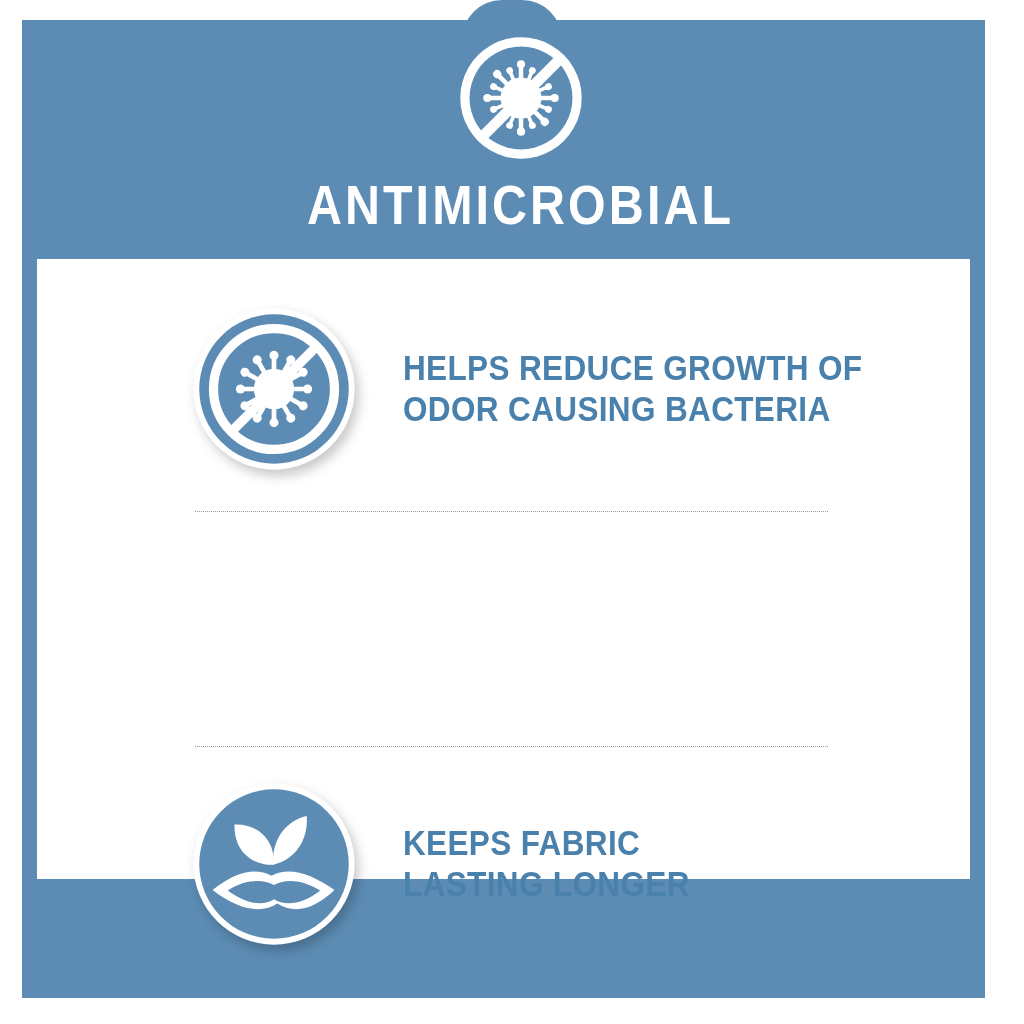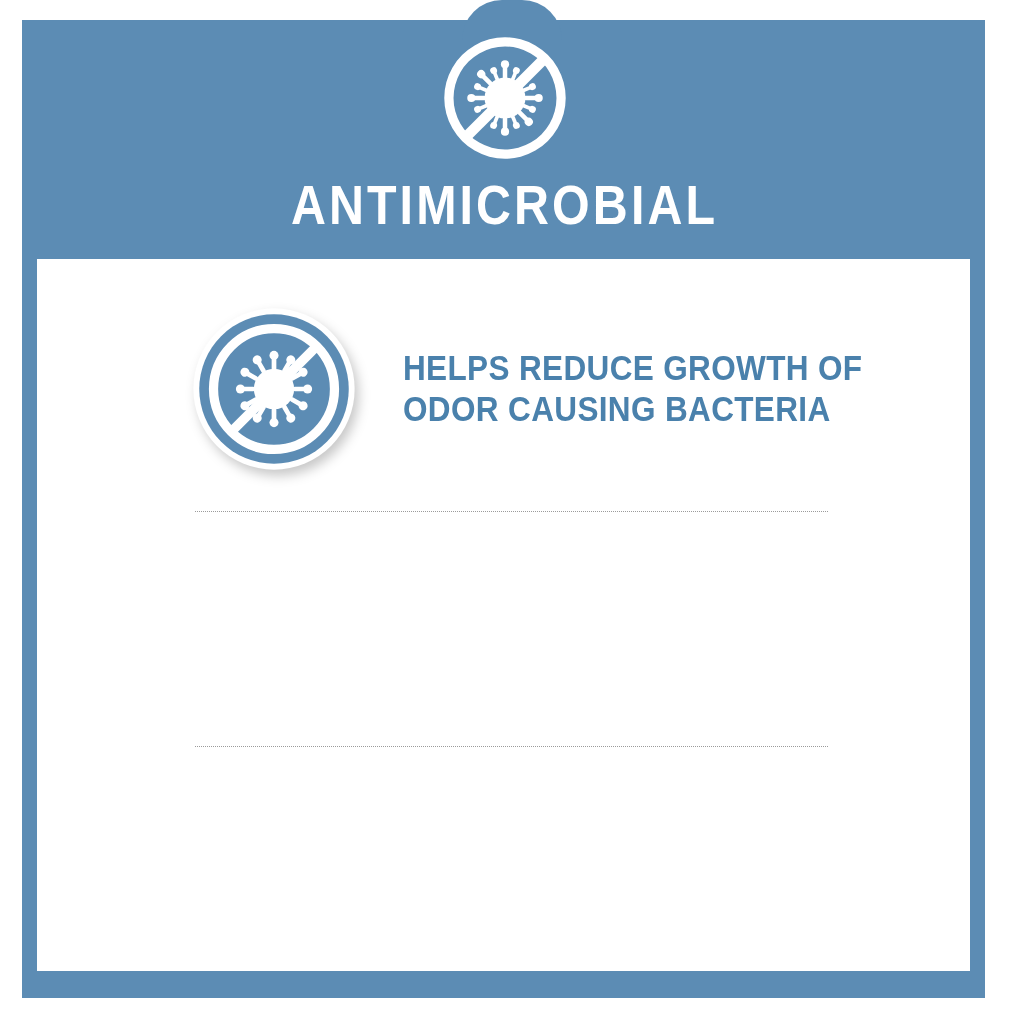--- a/index.html
+++ b/index.html
@@ -41,21 +41,21 @@
     width: 100px;
     height: 40px;
     background: #5C8CB4;
     border-top-left-radius: 52px;
     border-top-right-radius: 52px;
   }
 
   
   .header {
     position: absolute;
-    left: 23px;
+    left: 39px;
     top: 20px;
     width: 963px;
     height: 173px;
     box-sizing: border-box;
     padding-left: 16px;
   }
 
   .header-icon {
     position: absolute;
     left: 50%;
@@ -80,21 +80,21 @@
     transform: scaleX(0.88);
     white-space: nowrap;
   }
 
   
   .content-panel {
     position: absolute;
     left: 37px;
     top: 259px;
     width: 933px;
-    height: 712px;
+    height: 620px;
     background: #ffffff;
     box-sizing: border-box;
   }
 
   
   .feature-list {
     position: absolute;
     left: 0;
     top: 0;
     width: 100%;
@@ -307,17 +307,34 @@
         </div>
         <div class="feature-text">HELPS REDUCE GROWTH OF
 ODOR CAUSING BACTERIA</div>
       </div>
 
       <div class="divider d-0"></div>
 
 
       <div class="divider d-1"></div>
 
+      <div class="feature-row row-2">
+        <div class="feature-icon">
+          <svg viewBox="0 0 100 100" xmlns="http://www.w3.org/2000/svg">
+            <circle cx="50" cy="50" r="48" fill="#ffffff"></circle>
+            <circle cx="50" cy="50" r="44.5" fill="#5C8CB4"></circle>
+
+            <path d="M26.5 26.5 C40 26 50.5 35 50 50.5 C36.5 51 26 42 26.5 26.5 Z" fill="#ffffff"></path>
+
+            <path d="M69.5 21.5 C70.5 36 62.5 47.5 49.5 50.5 C48.5 36 56.5 24.5 69.5 21.5 Z" fill="#ffffff"></path>
+
+            <path d="M13.5 65.5 C26 55.5 38 51.5 48.5 57 C59 51.5 71.5 55.5 86 65.5 C74 77 62 80 52 73.5 C42.5 80 28 77 13.5 65.5 Z
+                     M22.5 65.8 C33 73.5 43 75.5 50 71 C57 75.5 68 73.5 77.5 65.8 C67 59.5 57.5 58.5 50 62.5 C42.5 58.5 32 59.5 22.5 65.8 Z" fill="#ffffff" fill-rule="evenodd"></path>
+          </svg>
+        </div>
+        <div class="feature-text">KEEPS FABRIC
+LASTING LONGER</div>
+      </div>
 
     </div>
   </div>
 
 </div>
 
 </body></html>

